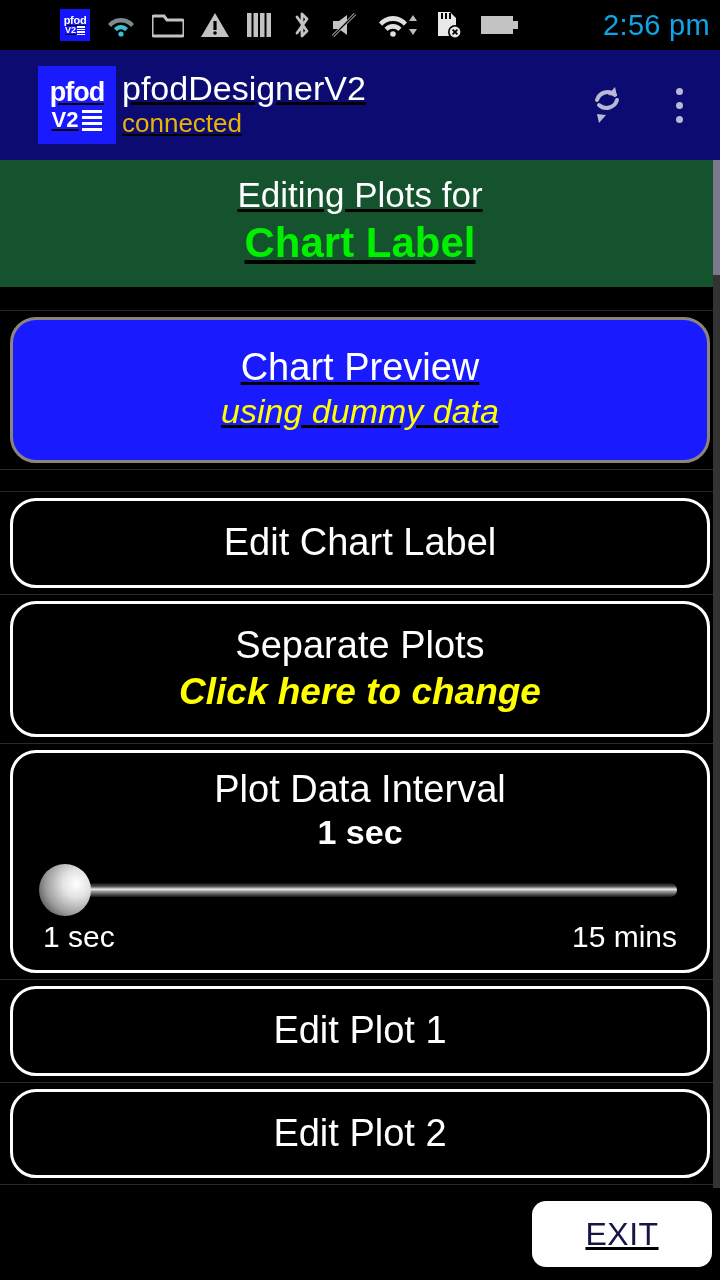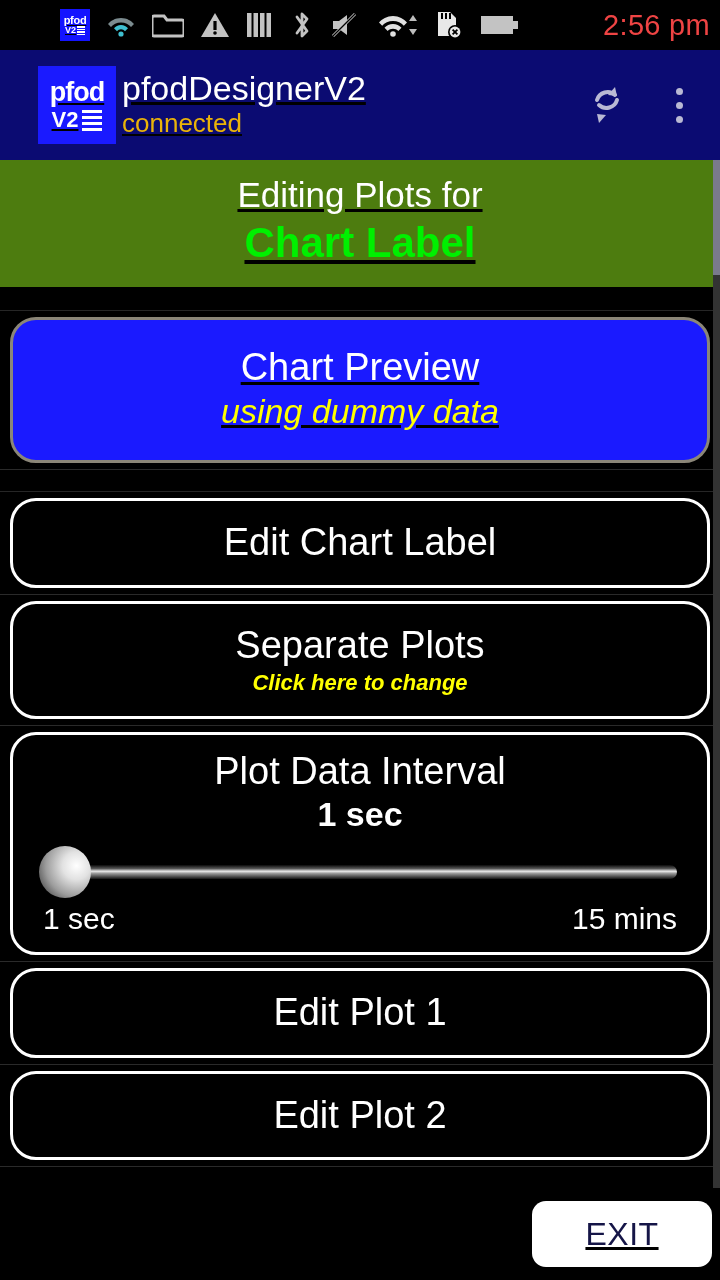--- a/index.html
+++ b/index.html
@@ -38,21 +38,21 @@
     flex: 1;
   }
   .sb-icon {
     display: inline-flex;
     align-items: center;
     justify-content: center;
     height: 34px;
   }
   .sb-icon svg { display: block; }
   .sb-clock {
-    color: #ef4444;
+    color: #0ea5e9;
     font-size: 29px;
     letter-spacing: 0.3px;
     margin-left: 10px;
     white-space: nowrap;
   }
   .pfod-mini {
     width: 30px; height: 32px;
     background: #1414ff;
     display: flex;
     flex-direction: column;
@@ -121,21 +121,21 @@
   }
 
   .row {
     border-bottom: 1px solid #2a2a2a;
     padding: 6px 10px;
     background: #000;
   }
 
   
   .banner {
-    background: #4d7c0f;
+    background: #14532d;
     padding: 16px 0 20px;
     text-align: center;
     border-bottom: 2px solid #000;
   }
   .banner .l1 { color:#ffffff; font-size:35px; line-height:1.1; }
   .banner .l2 { color:#00f000; font-size:42px; font-weight:bold; line-height:1.15; margin-top:4px; }
 
   .gap { height: 22px; background:#000; border-bottom:1px solid #262626; }
 
   
@@ -143,21 +143,21 @@
     display: block;
     width: 100%;
     border-radius: 26px;
     text-align: center;
     background: #000000;
     border: 3px solid #ffffff;
     color: #ffffff;
     padding: 20px 16px;
   }
   .btn .t1 { font-size: 38px; line-height: 1.15; }
-  .btn .t2 { font-size: 22px; line-height: 1.2; color: #ffff00; font-style: italic; font-weight: bold; margin-top: 2px; }
+  .btn .t2 { font-size: 37px; line-height: 1.2; color: #ffff00; font-style: italic; font-weight: bold; margin-top: 2px; }
 
   .btn.preview {
     background: #1a1aff;
     border: 3px solid #8b8678;
     padding: 26px 12px 28px;
   }
   .btn.preview .t1 { font-size: 38px; }
   .btn.preview .t2 { font-size: 34px; font-weight: normal; }
 
   

